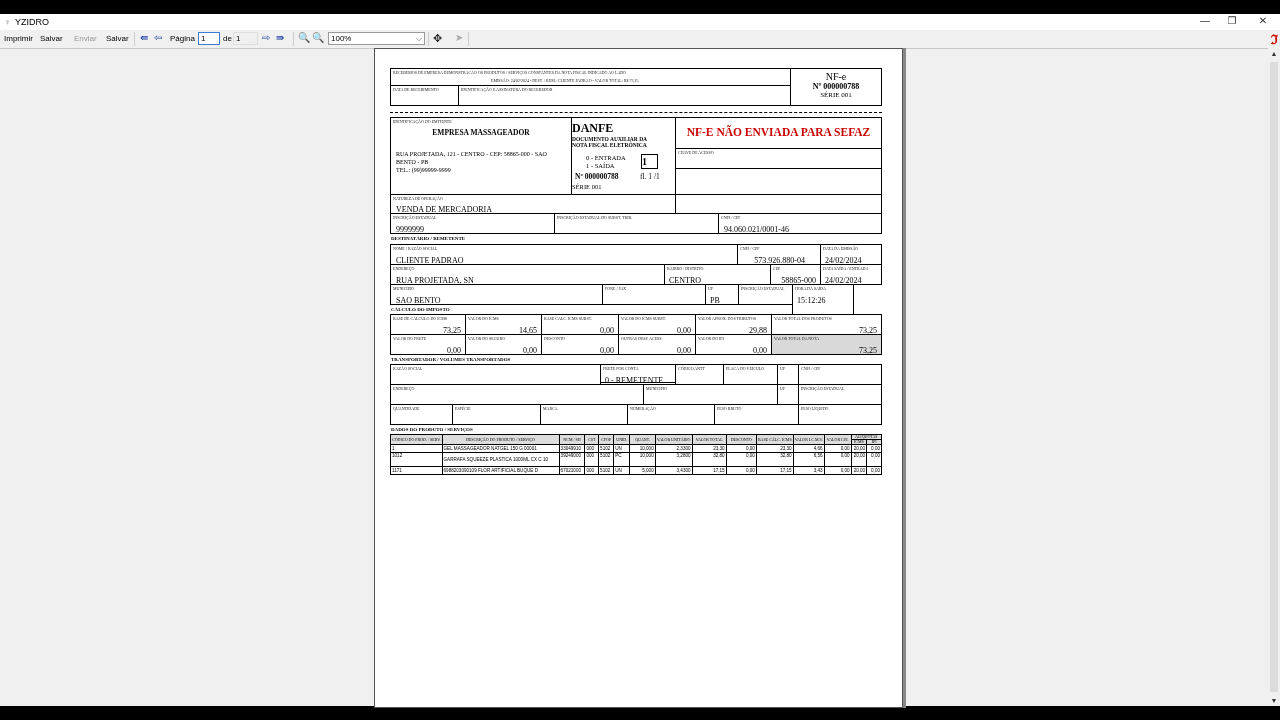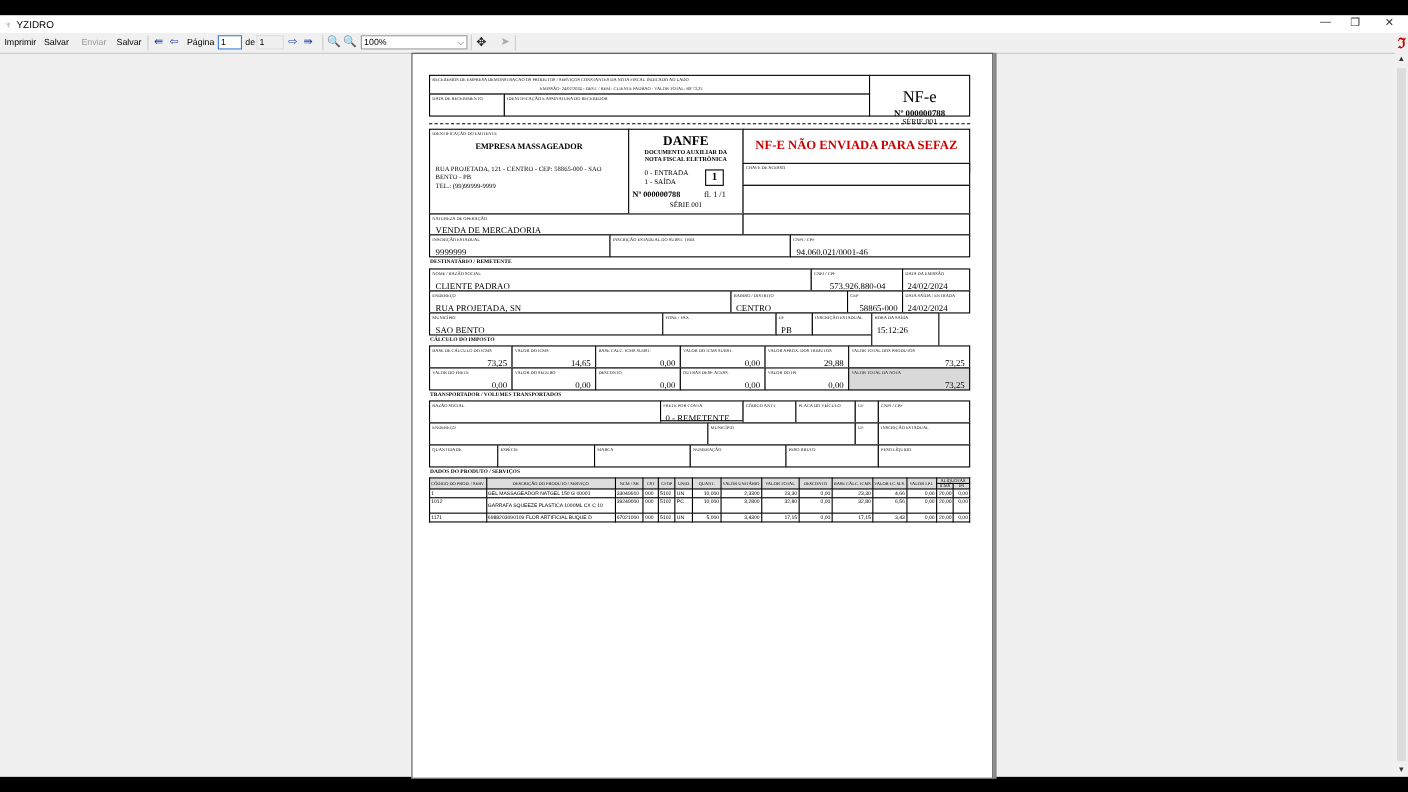--- a/index.html
+++ b/index.html
@@ -92,34 +92,34 @@
     <span class="lab" style="font-size:4px">RECEBEMOS DE EMPRESA DEMONSTRACAO OS PRODUTOS / SERVIÇOS CONSTANTES DA NOTA FISCAL INDICADO AO LADO</span>
     <span class="lab" style="top:9px;left:100px;font-size:4px">EMISSÃO: 24/02/2024  -  DEST. / REM.: CLIENTE PADRAO  -  VALOR TOTAL: R$ 73,25</span>
   </div>
   <div class="box" style="left:390px;top:85px;width:69px;height:21px">
     <span class="lab">DATA DE RECEBIMENTO</span>
   </div>
   <div class="box" style="left:458px;top:85px;width:333px;height:21px">
     <span class="lab">IDENTIFICAÇÃO E ASSINATURA DO RECEBEDOR</span>
   </div>
   <div class="box" style="left:790px;top:68px;width:92px;height:38px;text-align:center">
-    <div style="font-size:15px;margin-top:12px">NF-e</div>
+    <div style="font-size:10px;margin-top:2px">NF-e</div>
     <div style="font-size:8px;font-weight:bold">Nº 000000788</div>
     <div style="font-size:7px">SÉRIE 001</div>
   </div>
   <div class="dash" style="left:390px;top:112px;width:492px"></div>
 
   <div class="box" style="left:390px;top:117px;width:182px;height:78px">
     <span class="lab">IDENTIFICAÇÃO DO EMITENTE</span>
     <div style="position:absolute;left:0;top:10px;width:180px;text-align:center;font-size:7.5px;font-weight:bold">EMPRESA MASSAGEADOR</div>
     <div style="position:absolute;left:5px;top:33px;font-size:6px">RUA PROJETADA, 121  - CENTRO - CEP: 58865-000 - SAO</div>
     <div style="position:absolute;left:5px;top:41px;font-size:6px">BENTO - PB</div>
     <div style="position:absolute;left:5px;top:49px;font-size:6px">TEL.: (99)99999-9999</div>
   </div>
-  <div class="box" style="left:571px;top:117px;width:105px;height:100px;text-align:center">
+  <div class="box" style="left:571px;top:117px;width:105px;height:100px;text-align:left">
     <div style="font-size:12px;font-weight:bold;margin-top:3px">DANFE</div>
     <div style="font-size:5.5px;font-weight:bold">DOCUMENTO AUXILIAR DA</div>
     <div style="font-size:5.5px;font-weight:bold">NOTA FISCAL ELETRÔNICA</div>
     <div style="position:absolute;left:14px;top:36px;font-size:6.5px">0 - ENTRADA</div>
     <div style="position:absolute;left:14px;top:44px;font-size:6.5px">1 - SAÍDA</div>
     <div style="position:absolute;left:69px;top:36px;width:17px;height:15px;border:1px solid #000;font-size:10px;font-weight:bold;line-height:13px">1</div>
     <div style="position:absolute;left:3px;top:54px;font-size:7.5px;font-weight:bold">Nº 000000788</div>
     <div style="position:absolute;left:68px;top:54px;font-size:7.5px">fl. 1 /1</div>
     <div style="position:absolute;left:0;top:65px;width:103px;font-size:6.5px">SÉRIE 001</div>
   </div>

